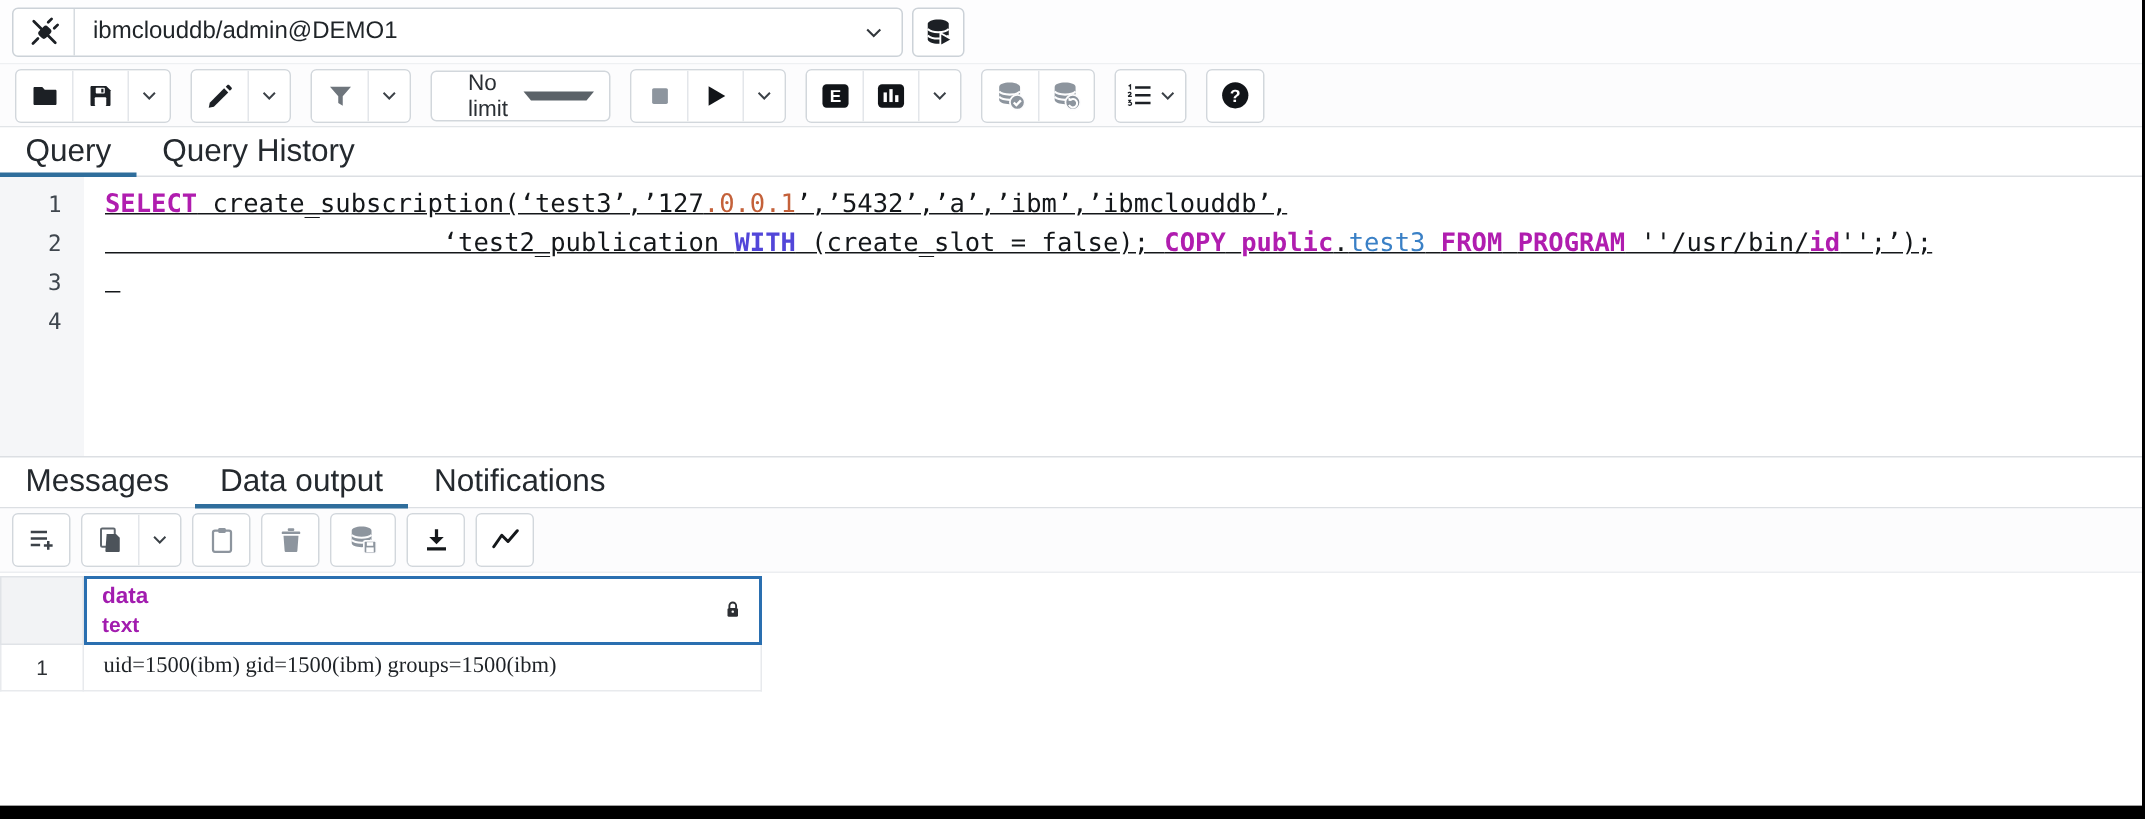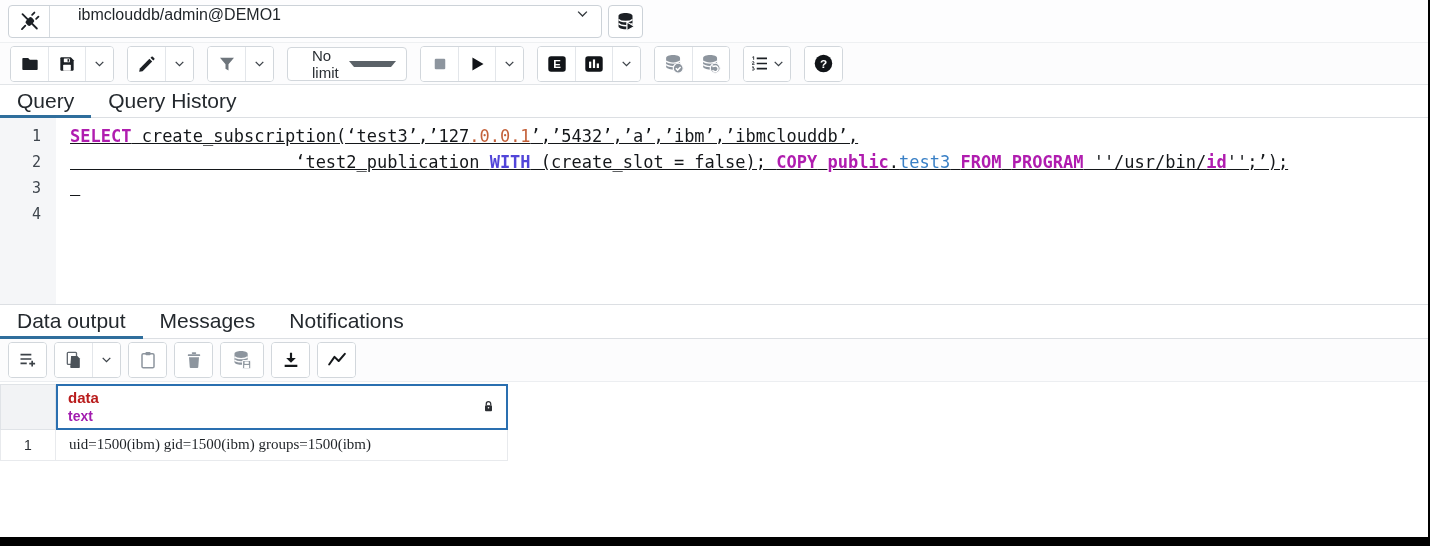--- a/index.html
+++ b/index.html
@@ -2,21 +2,21 @@
 <html><head>
 <meta charset="utf-8">
 <style>
   html,body{margin:0;padding:0;background:#000;}
   .frame{width:1430px;height:546px;background:#000;position:relative;overflow:hidden;}
   .app{position:absolute;top:0;left:0;width:1428px;height:537px;background:#fff;
        font-family:"Liberation Sans",sans-serif;display:flex;flex-direction:column;overflow:hidden;}
 
   
   .conn-bar{height:42px;flex:0 0 auto;display:flex;align-items:center;padding:0 8px;background:#fdfdfe;border-bottom:1px solid #eef0f2;}
-  .conn-select{display:flex;align-items:flex-start;width:594px;height:33px;border:1px solid #ccd2d8;border-radius:4px;background:#fff;box-sizing:border-box;gap:16px;}
+  .conn-select{display:flex;align-items:center;width:594px;height:33px;border:1px solid #ccd2d8;border-radius:4px;background:#fff;box-sizing:border-box;}
   .conn-status{width:40px;height:100%;display:flex;align-items:center;justify-content:center;border-right:1px solid #d6dbe0;}
   .conn-text{flex:1;padding-left:12px;font-size:16px;color:#1f2428;white-space:nowrap;overflow:hidden;}
   .conn-chev{width:38px;display:flex;align-items:center;justify-content:center;}
   .sq-btn{width:35px;height:33px;margin-left:6px;border:1px solid #ccd2d8;border-radius:4px;background:#fff;display:flex;align-items:center;justify-content:center;padding:0;}
 
   
   .toolbar{height:41px;flex:0 0 auto;display:flex;align-items:center;padding:0 10px;background:#fcfcfd;border-bottom:1px solid #e2e5e8;gap:13px;}
   .btn-group{display:flex;align-items:stretch;height:34px;border:1px solid #d2d7dc;border-radius:4px;background:#fff;overflow:hidden;}
   .btn{width:37px;border:none;background:#fff;display:flex;align-items:center;justify-content:center;padding:0;}
   .btn + .btn{border-left:1px solid #e3e6ea;}
@@ -44,21 +44,21 @@
   
   .out-tabbar{height:33px;flex:0 0 auto;display:flex;align-items:stretch;border-top:1px solid #dcdfe3;border-bottom:1px solid #dcdfe3;background:#fff;}
   .out-toolbar{height:42px;flex:0 0 auto;display:flex;align-items:center;gap:7px;padding:0 8px;background:#fcfcfd;border-bottom:1px solid #eceef1;}
 
   
   .grid{flex:1 1 auto;background:#fff;padding-top:2px;}
   .g-head{display:flex;height:46px;}
   .g-corner{width:56px;background:#f2f3f5;border:1px solid #e0e3e7;box-sizing:border-box;}
   .g-col{width:452px;box-sizing:border-box;border:2px solid #2a6fb0;background:#fff;display:flex;align-items:center;padding:0 10px;}
   .g-col .names{flex:1;}
-  .g-col .cname{font-weight:bold;font-size:15px;color:#b91c1c;line-height:1.3;}
+  .g-col .cname{font-weight:bold;font-size:15px;color:#a21caf;line-height:1.3;}
   .g-col .ctype{font-size:14px;color:#a21caf;line-height:1.3;font-weight:bold;}
   .g-row{display:flex;height:31px;}
   .g-num{width:56px;box-sizing:border-box;border:1px solid #e8eaed;border-top:none;display:flex;align-items:center;justify-content:center;font-size:14px;color:#2b2f33;background:#fff;}
   .g-cell{width:452px;box-sizing:border-box;border-right:1px solid #e8eaed;border-bottom:1px solid #e8eaed;display:flex;align-items:center;padding:0 13px;font-size:15px;color:#1e2226;white-space:nowrap;font-family:Liberation Serif, serif;}
 
   .ic{display:block;}
 </style>
 </head>
 <body>
 
@@ -282,25 +282,25 @@
           <div class="ln">4</div>
         </div>
     <div class="code">
           <div class="cl"><span class="tok-k">SELECT</span><span> create_subscription(‘test3’,’127</span><span class="tok-n">.0.0.1</span><span>’,’5432’,’a’,’ibm’,’ibmclouddb’,</span></div>
           <div class="cl"><span>                      ‘test2_publication </span><span class="tok-k2">WITH</span><span> (create_slot = false); </span><span class="tok-k">COPY</span><span> </span><span class="tok-k">public</span><span>.</span><span class="tok-id">test3</span><span> </span><span class="tok-k">FROM</span><span> </span><span class="tok-k">PROGRAM</span><span> ''/usr/bin/</span><span class="tok-k">id</span><span>'';’);</span></div>
           <div class="cl"> </div>
         </div>
   </div>
 
   <div class="out-tabbar">
+    <div class="tab">
+          <span>Messages</span>
+        </div>
     <div class="tab active">
           <span>Data output</span>
-        </div>
-    <div class="tab">
-          <span>Messages</span>
         </div>
     <div class="tab">
           <span>Notifications</span>
         </div>
   </div>
 
   <div class="out-toolbar">
     <div class="btn-group">
       <button class="btn">
         <span>

